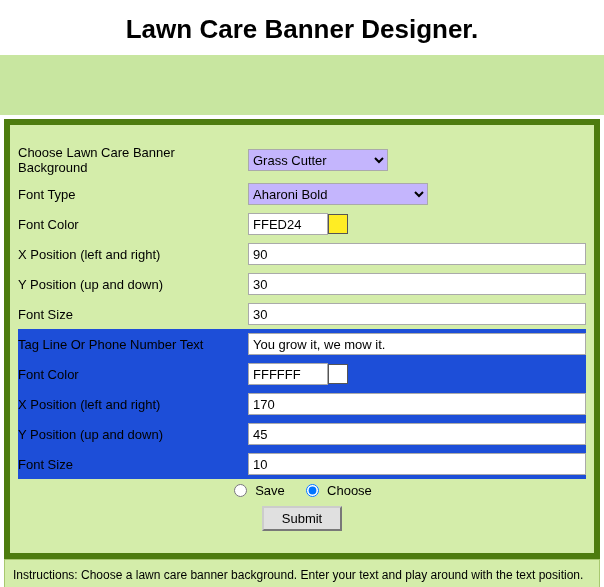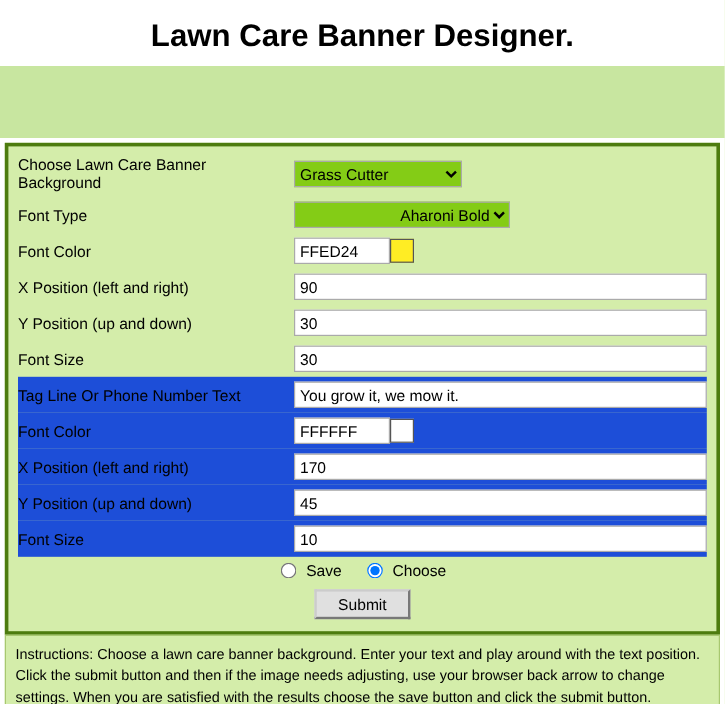--- a/index.html
+++ b/index.html
@@ -17,22 +17,22 @@
       font-family: Arial, sans-serif;
     }
     .banner-preview {
       width: 100%;
       height: 60px;
       background: #c8e6a0;
       margin-bottom: 4px;
     }
     .form-container {
       background: #d4edaa;
-      border: 3px solid #4d7c0f;
-      padding: 4px 8px;
+      border: 6px solid #4d7c0f;
+      padding: 16px 8px;
       margin: 0 4px;
     }
     .form-row {
       display: flex;
       align-items: center;
       padding: 4px 0;
       min-height: 26px;
     }
     .form-row.alt {
       background: #1d4ed8;
@@ -53,21 +53,21 @@
       background: white;
     }
     .select-wrapper {
       display: flex;
       align-items: center;
     }
     .form-select {
       height: 22px;
       font-size: 13px;
       border: 1px solid #aaa;
-      background: #84cc16;
+      background: #c4b5fd;
       min-width: 140px;
     }
     .color-row {
       display: flex;
       align-items: center;
       gap: 0;
     }
     .color-input {
       width: 80px;
       height: 22px;
@@ -130,21 +130,21 @@
         <option>Grass Cutter</option>
         <option>Garden</option>
         <option>Flowers</option>
       </select>
     </div>
   </div>
 
   <div class="form-row">
     <div class="form-label">Font Type</div>
     <div class="select-wrapper">
-      <select class="form-select" style="min-width:180px;text-align:right;">
+      <select class="form-select" style="min-width:180px;">
         <option>Aharoni Bold</option>
         <option>Arial</option>
         <option>Times New Roman</option>
       </select>
     </div>
   </div>
 
 
   <div class="form-row">
     <div class="form-label">Font Color</div>

